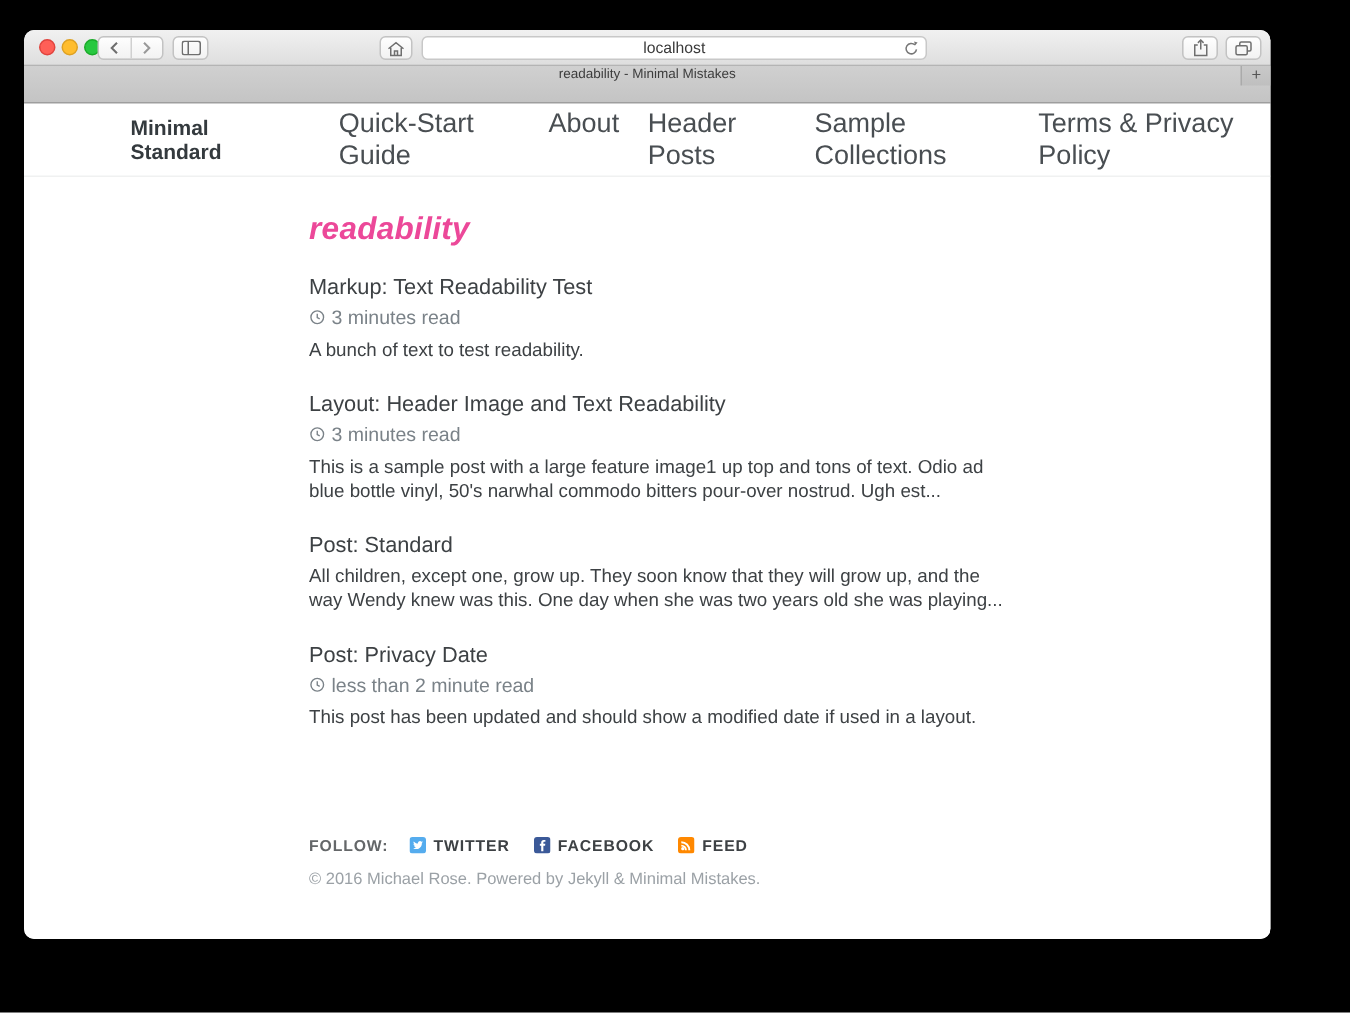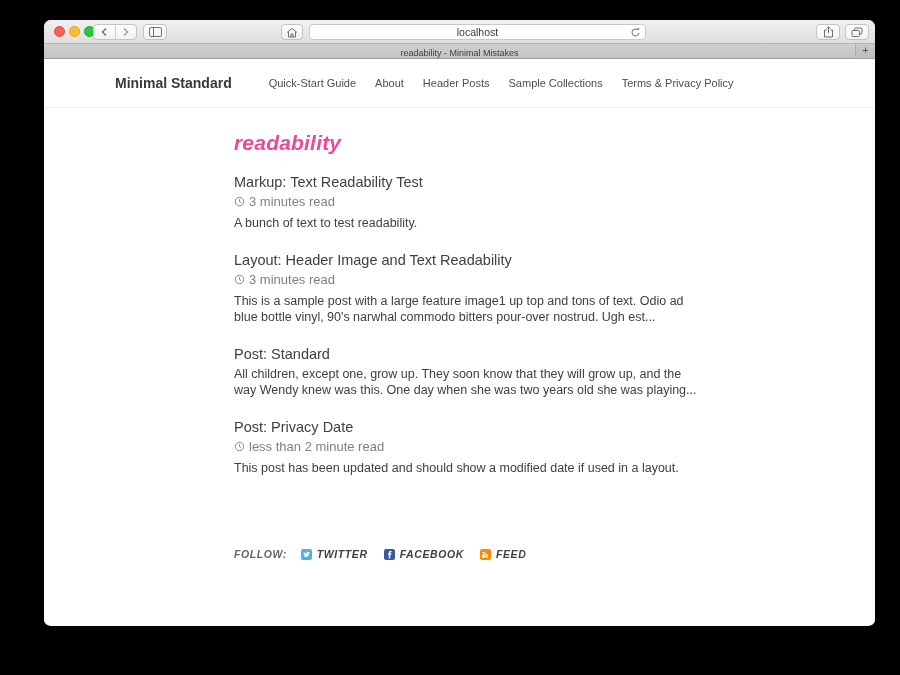--- a/index.html
+++ b/index.html
@@ -1,20 +1,20 @@
 <!DOCTYPE html>
 <html><head>
 <meta charset="utf-8">
 <style>
   * { margin:0; padding:0; box-sizing:border-box; }
   html,body { width:900px; height:675px; }
   body { background:#000; position:relative; overflow:hidden;
          font-family:"Liberation Sans", sans-serif; }
 
-  .window { position:absolute; left:44px; top:20px; width:831px; height:606px;
+  .window { position:absolute; left:16px; top:20px; width:831px; height:606px;
             border-radius:7px; overflow:hidden; background:#fff;
             box-shadow:0 16px 40px rgba(0,0,0,.7); }
 
   
   .toolbar { position:relative; height:24px;
              background:linear-gradient(#f1f1f1,#dedede);
              border-bottom:1px solid #b4b4b4; }
   .traffic { position:absolute; left:10px; top:6px; display:flex; gap:4px; }
   .light { width:11px; height:11px; border-radius:50%; }
   .light.red { background:#ff5f57; border:1px solid #e0443e; }
@@ -33,54 +33,54 @@
   .homebtn { left:237px; width:22px; }
   .sharebtn { left:772px; width:24px; }
   .tabsbtn { left:801px; width:24px; }
 
   .urlfield { position:absolute; left:265px; top:4px; width:337px; height:16px;
               background:#fff; border:1px solid #c8c8c8; border-radius:4px;
               display:flex; align-items:center; justify-content:center;
               font-size:10.5px; color:#3a3a3a; }
   .urlfield .reload { position:absolute; right:4px; top:2px; }
 
-  .tabbar { position:relative; height:15px;
+  .tabbar { position:relative; height:25px;
             background:linear-gradient(#d0d0d0,#c4c4c4);
             border-bottom:1px solid #9e9e9e;
-            display:flex; align-items:flex-end; justify-content:center;
+            display:flex; align-items:flex-start; justify-content:center;
             font-size:9px; color:#3d3d3d; }
   .newtab { position:absolute; right:0; top:0; width:20px; height:13px;
             border-left:1px solid #aaa; background:linear-gradient(#c9c9c9,#bfbfbf);
             display:flex; align-items:center; justify-content:center;
             font-size:11px; color:#555; line-height:1; }
 
   
   .pagearea { height:566px; background:#fff; color:#3d4144; overflow:hidden; }
 
   .masthead { height:49px; border-bottom:1px solid #f0f1f1;
               display:flex; align-items:center; padding-left:71px; }
   .site-title { font-size:14px; font-weight:bold; color:#343a3e; }
   .nav { display:flex; gap:19px; margin-left:37px; }
-  .nav a { font-size:11px; color:#494e52; text-decoration:none; }
+  .nav a { font-size:18px; color:#494e52; text-decoration:none; }
 
   .main { margin-left:190px; width:468px; }
   .page-title { font-size:21px; font-weight:bold; color:#ec4899;
                 padding-top:23px; margin-bottom:19px; letter-spacing:.2px;font-style:italic; }
 
   .post { margin-bottom:21px; }
   .post-title { font-size:14.5px; font-weight:normal; color:#3d4144; margin-bottom:4px; }
   .post-meta { display:flex; align-items:center; gap:4px;
                font-size:13px; color:#7a8288; margin-bottom:6px; }
   .post-excerpt { font-size:12.5px; line-height:16px; color:#3d4144; }
 
   .site-footer { margin-top:72px; }
   .follow-row { display:flex; align-items:center; font-size:10.5px;
-                font-weight:bold; letter-spacing:.6px; text-transform:uppercase;font-style:italic; }
+                font-weight:bold; letter-spacing:.6px; text-transform:uppercase; }
   .follow-label { color:#646769; margin-right:14px; }
-  .social-link { display:flex; align-items:flex-end; gap:5px; margin-right:16px;
+  .social-link { display:flex; align-items:flex-start; gap:5px; margin-right:16px;
                  color:#3d4144; text-decoration:none; }
   .copyright { margin-top:10px; font-size:11px; color:#9ba1a6; }
 
   svg { display:block; }
 </style>
 </head>
 <body>
 
 <div class="window">
 
@@ -178,21 +178,21 @@
 
       <article class="post">
         <h2 class="post-title">Layout: Header Image and Text Readability</h2>
         <p class="post-meta">
           <svg class="clock" width="11" height="11" viewBox="0 0 12 12">
               <circle cx="6" cy="6" r="4.6" fill="none" stroke="#7a8288"></circle>
               <path d="M6 3.4V6.2l1.8 1" fill="none" stroke="#7a8288"></path>
             </svg>
           <span>3 minutes read</span>
         </p>
-        <p class="post-excerpt">This is a sample post with a large feature image1 up top and tons of text. Odio ad blue bottle vinyl, 90's narwhal commodo bitters pour-over nostrud. Ugh est...</p>
+        <p class="post-excerpt">This is a sample post with a large feature image1 up top and tons of text. Odio ad blue bottle vinyl, 50's narwhal commodo bitters pour-over nostrud. Ugh est...</p>
       </article>
 
       <article class="post">
         <h2 class="post-title">Post: Standard</h2>
         <p class="post-excerpt">All children, except one, grow up. They soon know that they will grow up, and the way Wendy knew was this. One day when she was two years old she was playing...</p>
       </article>
 
       <article class="post">
         <h2 class="post-title">Post: Privacy Date</h2>
         <p class="post-meta">
@@ -227,17 +227,18 @@
 
           <a href="#" class="social-link">
             <svg width="11" height="11" viewBox="0 0 11 11">
                 <rect width="11" height="11" rx="2" fill="#ff8800"></rect>
                 <circle cx="3.2" cy="7.8" r="1.1" fill="#fff"></circle>
                 <path d="M2.2 5.1a3.7 3.7 0 0 1 3.7 3.7H4.6A2.4 2.4 0 0 0 2.2 6.4zM2.2 2.8a6 6 0 0 1 6 6H6.9a4.7 4.7 0 0 0-4.7-4.7z" fill="#fff"></path>
               </svg>
             <span>FEED</span>
           </a>
         </div>
+        <p class="copyright">© 2016 Michael Rose. Powered by Jekyll &amp; Minimal Mistakes.</p>
       </footer>
     </div>
 
   </div>
 </div>
 
 </body></html>

